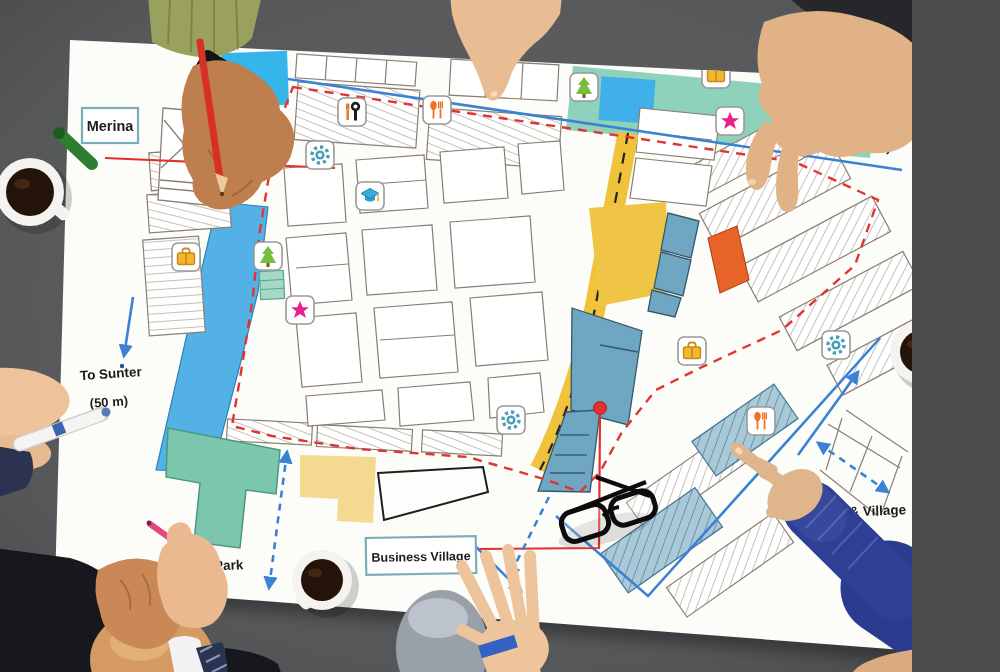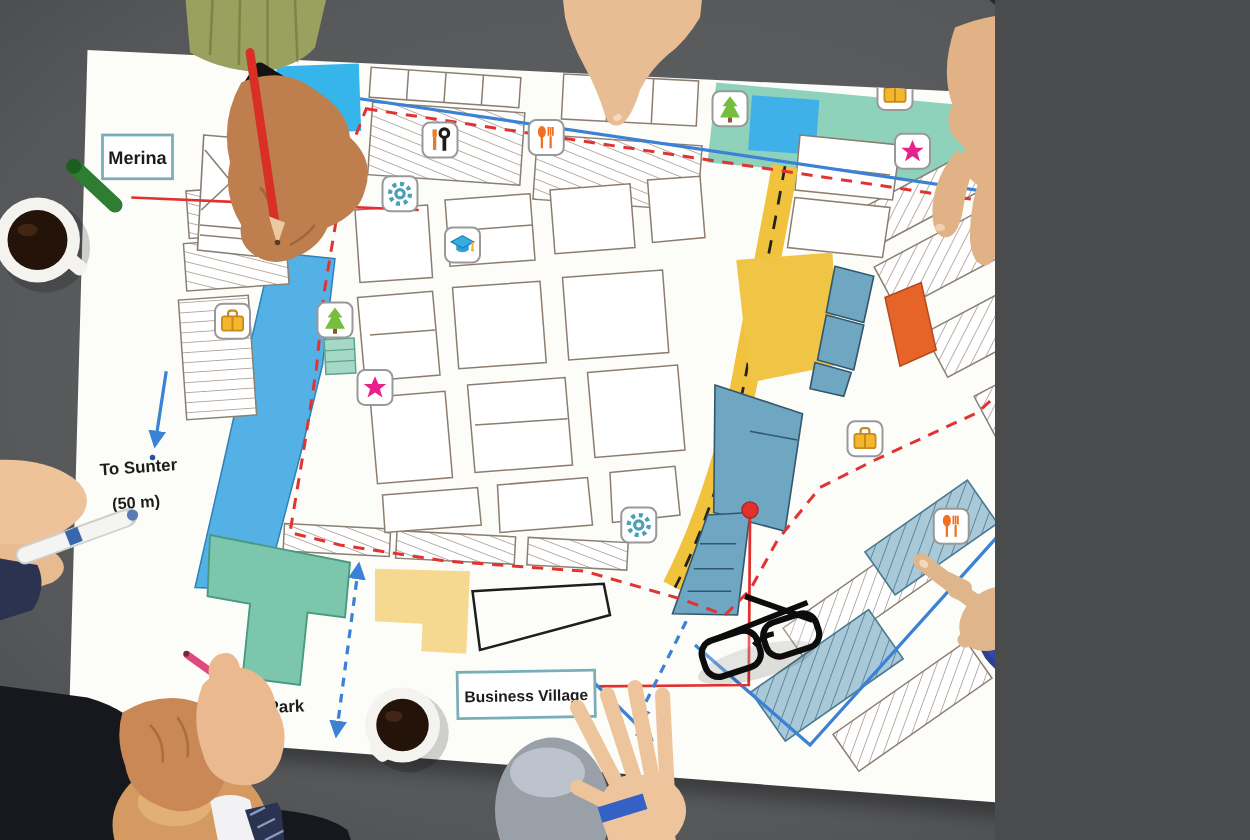--- a/index.html
+++ b/index.html
@@ -1,16 +1,16 @@
 <!DOCTYPE html>
 <html><head>
 <meta charset="utf-8">
 <style>
   html,body{margin:0;padding:0;background:#4a4b4d;}
-  .stage{position:relative;width:796px;height:672px;overflow:hidden;
+  .stage{position:relative;width:912px;height:672px;overflow:hidden;
          font-family:"Liberation Sans",sans-serif;}
   svg{display:block;}
   text{font-family:"Liberation Sans",sans-serif;font-weight:700;fill:#1c1c1c;}
 </style>
 </head>
 <body>
 
 <div class="stage">
 <svg width="1000" height="672" viewBox="0 0 1000 672">
 <defs>

